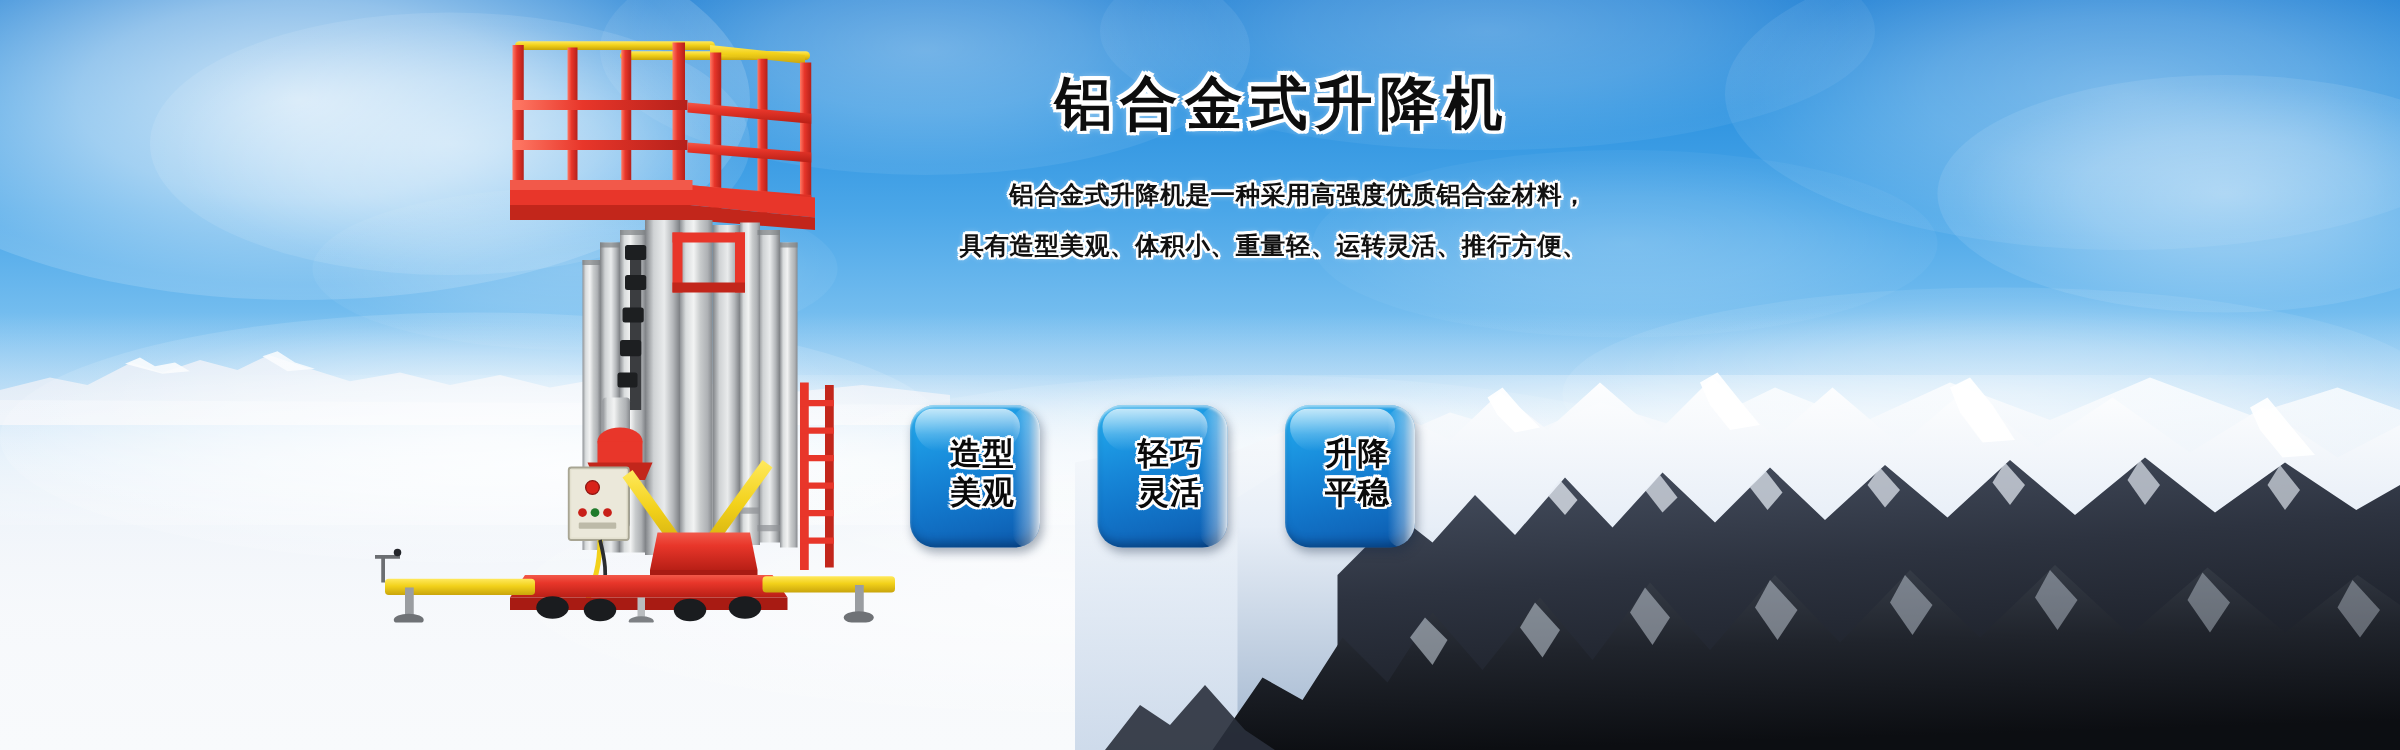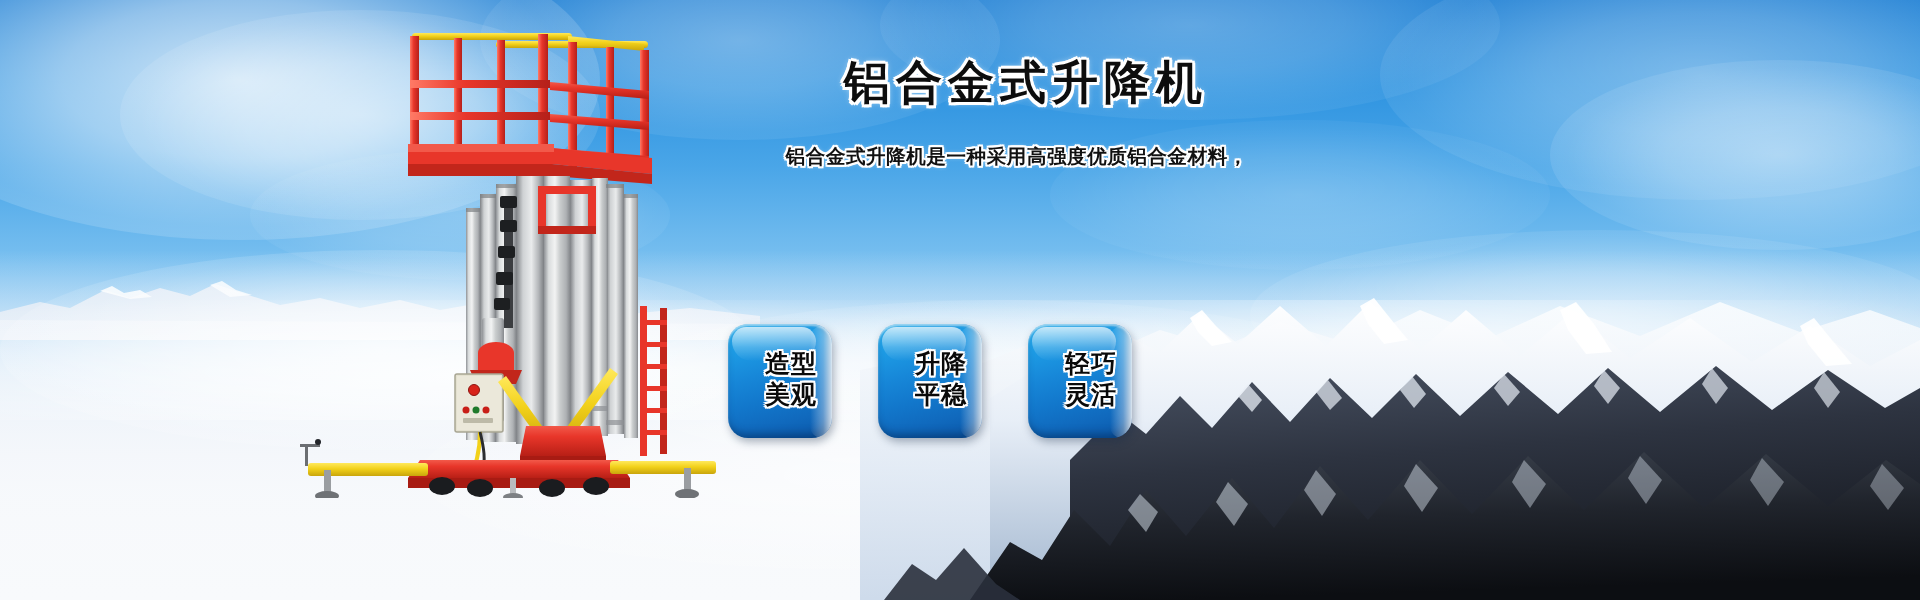--- a/index.html
+++ b/index.html
@@ -55,21 +55,21 @@
     position:absolute; left:820px; top:52px; width:420px; height:60px;
     font-size:46px; font-weight:bold; letter-spacing:6px; color:#0d0d0d;
     text-shadow:
       -2.5px -2.5px 0 #fff,  2.5px -2.5px 0 #fff,
       -2.5px  2.5px 0 #fff,  2.5px  2.5px 0 #fff,
       -3px 0 0 #fff, 3px 0 0 #fff, 0 -3px 0 #fff, 0 3px 0 #fff,
       0 0 7px rgba(255,255,255,.95);
     white-space:nowrap; line-height:60px;margin-left:24px;
   }
   .body-copy {
-    position:absolute; left:708px; top:136px; width:540px;
+    position:absolute; left:730px; top:136px; width:540px;
     text-align:right;
   }
   .body-copy .ln {
     display:block; font-size:19.5px; font-weight:bold; color:#111;
     letter-spacing:.6px; line-height:41px; white-space:nowrap;
     text-shadow:
       -1.6px -1.6px 0 #fff, 1.6px -1.6px 0 #fff,
       -1.6px  1.6px 0 #fff, 1.6px  1.6px 0 #fff,
       -2px 0 0 #fff, 2px 0 0 #fff, 0 -2px 0 #fff, 0 2px 0 #fff,
       0 0 5px rgba(255,255,255,.9);
@@ -91,21 +91,21 @@
     border-radius:16px 16px 22px 22px;
     background:linear-gradient(180deg, rgba(255,255,255,.72) 0%, rgba(255,255,255,.22) 60%, rgba(255,255,255,0) 100%);
   }
   .badge::after {
     content:""; position:absolute; right:-2px; top:2px; width:24px; height:112px;
     background:linear-gradient(270deg, rgba(255,255,255,.92) 0%, rgba(255,255,255,.35) 45%, rgba(255,255,255,0) 100%);
     border-radius:20px;
   }
   .badge-txt {
     position:absolute; left:0; right:10px; top:0; bottom:4px;
-    display:flex; flex-direction:column; align-items:center; justify-content:center;
+    display:flex; flex-direction:column; align-items:flex-start; justify-content:center;
     z-index:3;
     padding-left:32px;
   }
   .badge-txt span {
     display:block; font-size:25px; font-weight:bold; color:#0a0a0a;
     letter-spacing:1px; line-height:31px; white-space:nowrap;
     text-shadow:
       -1.7px -1.7px 0 #fff, 1.7px -1.7px 0 #fff,
       -1.7px  1.7px 0 #fff, 1.7px  1.7px 0 #fff,
       -2.1px 0 0 #fff, 2.1px 0 0 #fff, 0 -2.1px 0 #fff, 0 2.1px 0 #fff;
@@ -375,41 +375,42 @@
       <rect x="-6" y="436" width="26" height="3" fill="#6b6e72"></rect>
       <circle cx="-4" cy="434" r="3" fill="#23252a"></circle>
       <circle cx="18" cy="434" r="3" fill="#23252a"></circle>
     </g>
   </svg>
 
   <div class="headline">铝合金式升降机</div>
 
   <div class="body-copy">
     <span class="ln">铝合金式升降机是一种采用高强度优质铝合金材料，</span>
+    <span class="ln">具有造型美观、体积小、重量轻、运转灵活、推行方便、</span>
   </div>
 
   <div class="badges">
 
     <div class="badge">
       <div class="badge-txt">
         <span>造型</span>
         <span>美观</span>
       </div>
     </div>
 
     <div class="badge">
       <div class="badge-txt">
+        <span>轻巧</span>
+        <span>灵活</span>
+      </div>
+    </div>
+
+    <div class="badge">
+      <div class="badge-txt">
         <span>升降</span>
         <span>平稳</span>
       </div>
     </div>
 
-    <div class="badge">
-      <div class="badge-txt">
-        <span>轻巧</span>
-        <span>灵活</span>
-      </div>
-    </div>
-
 
   </div>
 
 </div>
 
 </body></html>

